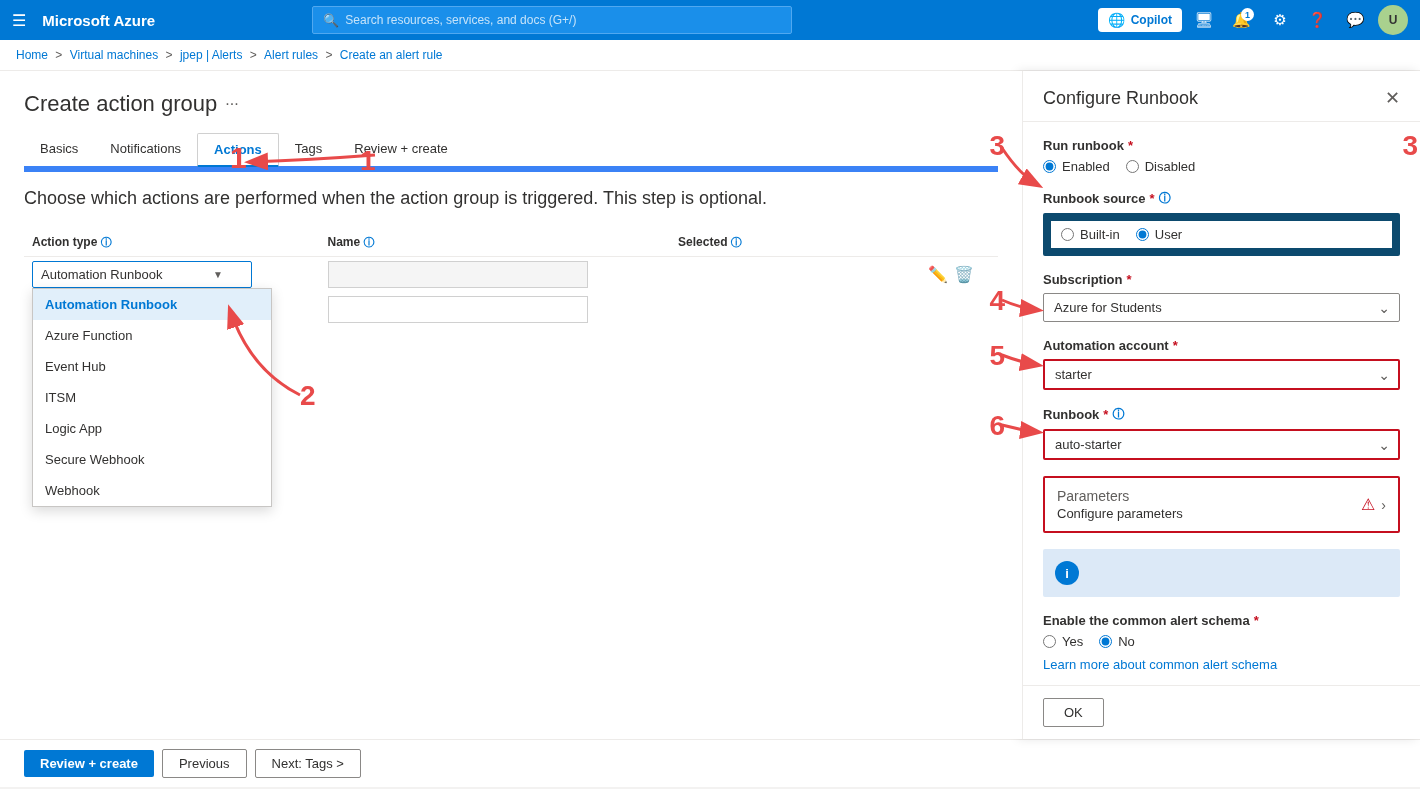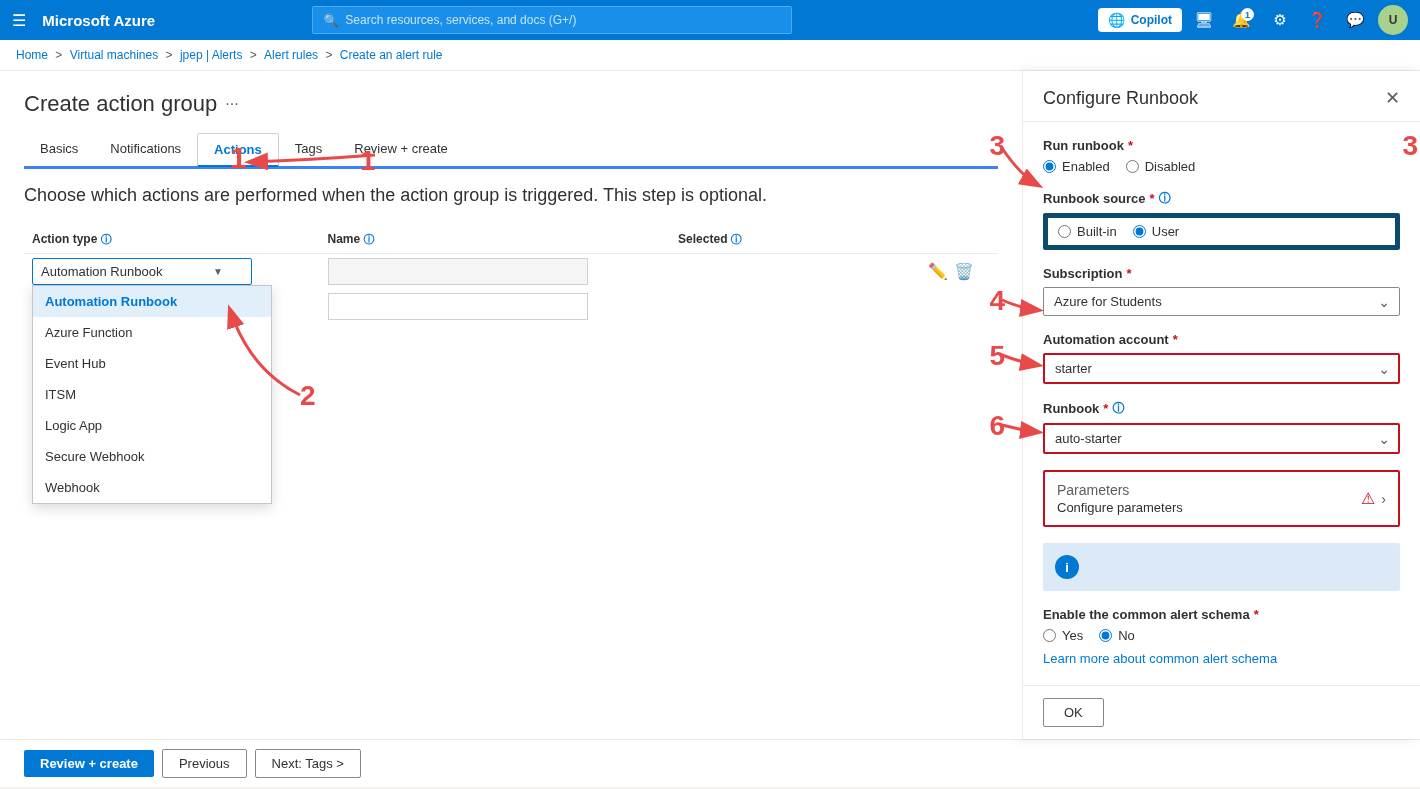--- a/index.html
+++ b/index.html
@@ -92,21 +92,21 @@
       display: flex;
       gap: 8px;
       margin-bottom: 16px;
     }
     .page-title .ellipsis { font-size: 16px; color: #605e5c; cursor: pointer; }
 
     
     .tabs {
       display: flex;
       gap: 0;
-      border-bottom: 3px solid #3b82f6;
+      border-bottom: 6px solid #3b82f6;
       margin-bottom: 16px;
     }
     .tab {
       padding: 8px 16px;
       cursor: pointer;
       font-size: 13px;
       color: #323130;
       border-bottom: 2px solid transparent;
       margin-bottom: -1px;
     }
@@ -522,21 +522,21 @@
       <div style="position:relative;">
         <div style="position:absolute;right:-18px;top:-60px;color:#e84a4a;font-size:28px;font-weight:900;pointer-events:none;">3</div>
       </div>
 
       <div class="field-group">
         <div class="field-label">
           <span>Runbook source</span>
           <span class="required-star">*</span>
           <span class="info-icon">ⓘ</span>
         </div>
-        <div class="radio-group" style="border:5px solid #0c4a6e;border-radius:2px;padding:6px 10px;">
+        <div class="radio-group" style="border:8px solid #0c4a6e;border-radius:2px;padding:6px 10px;">
           <label class="radio-item">
             <input type="radio" class="radio-input" name="runbook_source" style="">
             <span>Built-in</span>
           </label>
           <label class="radio-item">
             <input type="radio" class="radio-input" name="runbook_source" checked="" style="">
             <span>User</span>
           </label>
         </div>
       </div>

